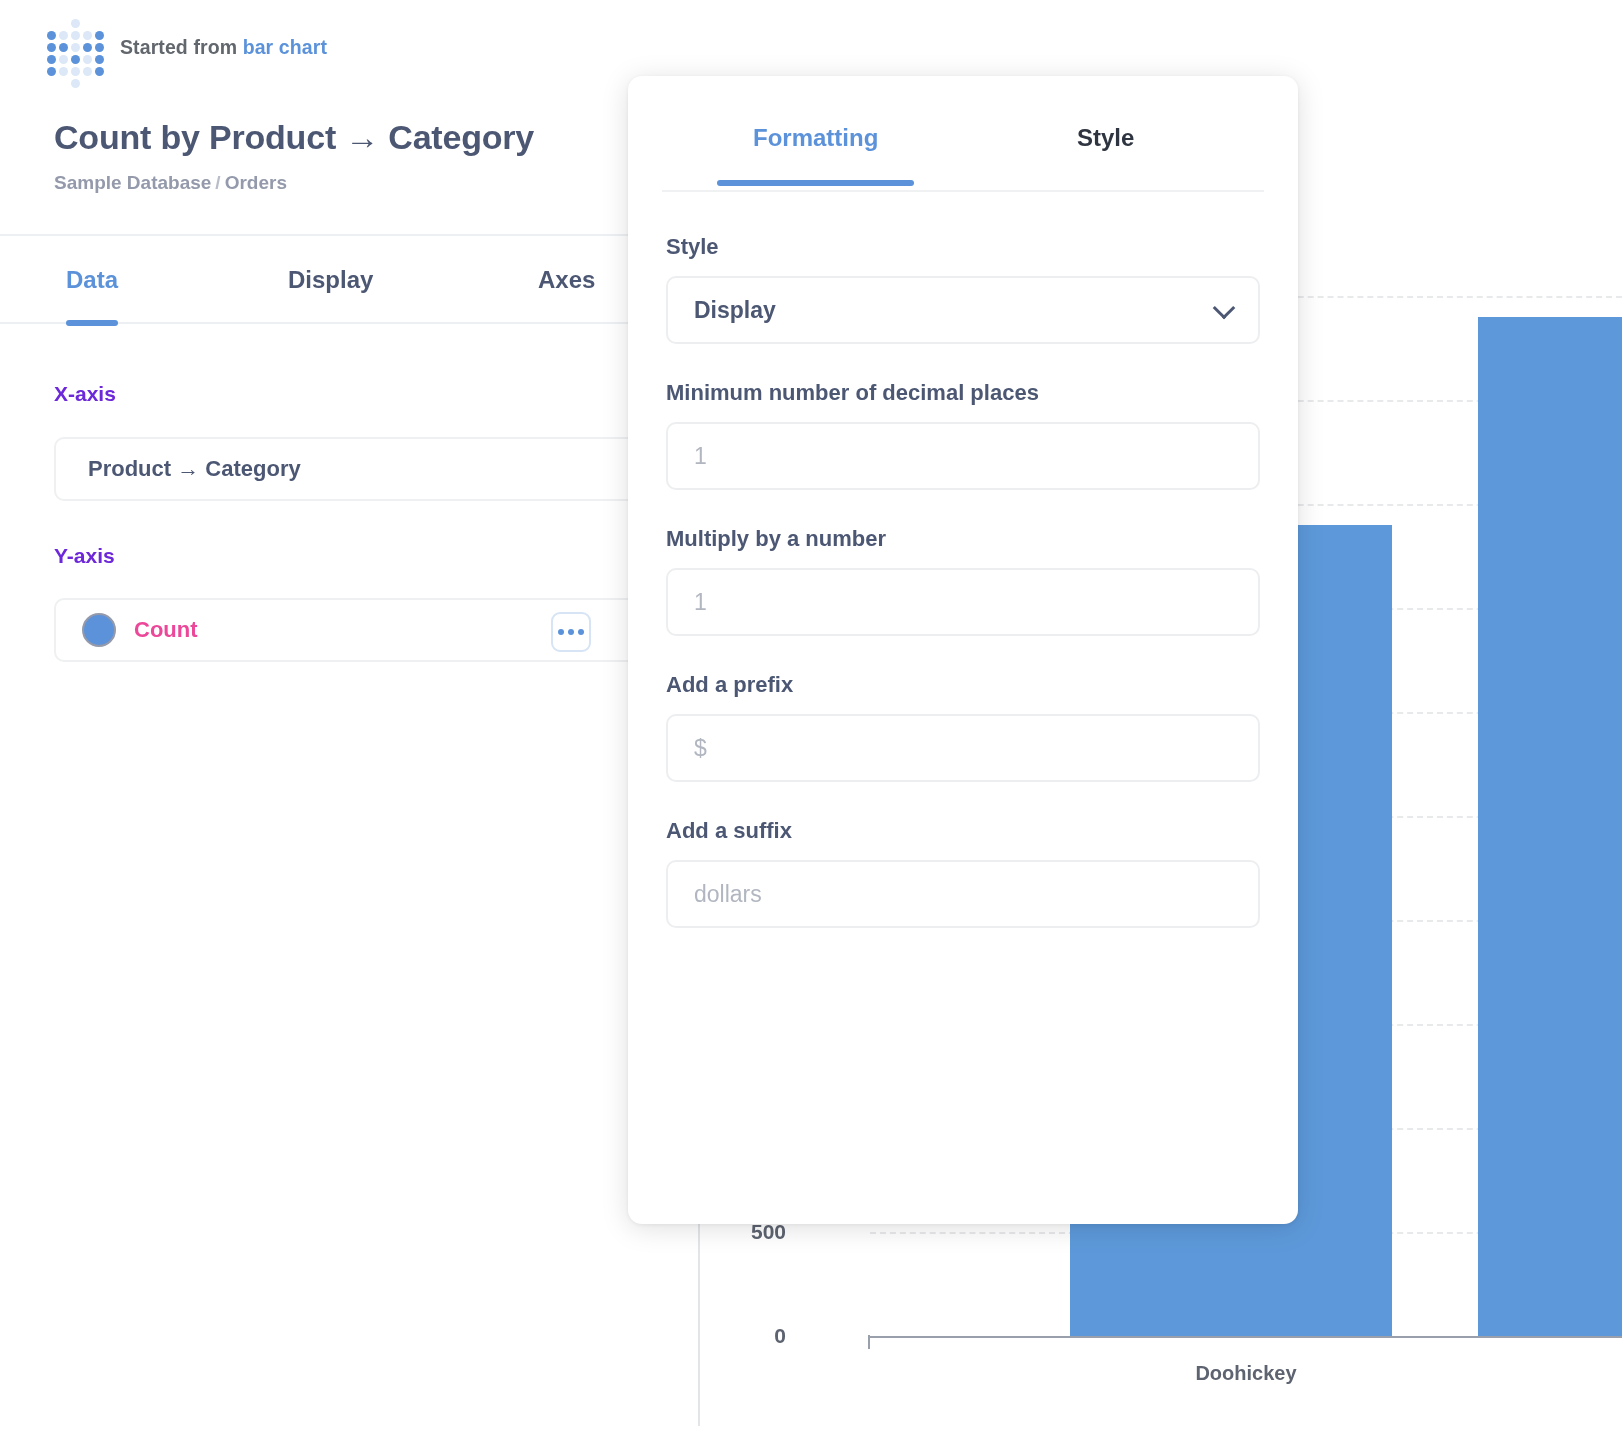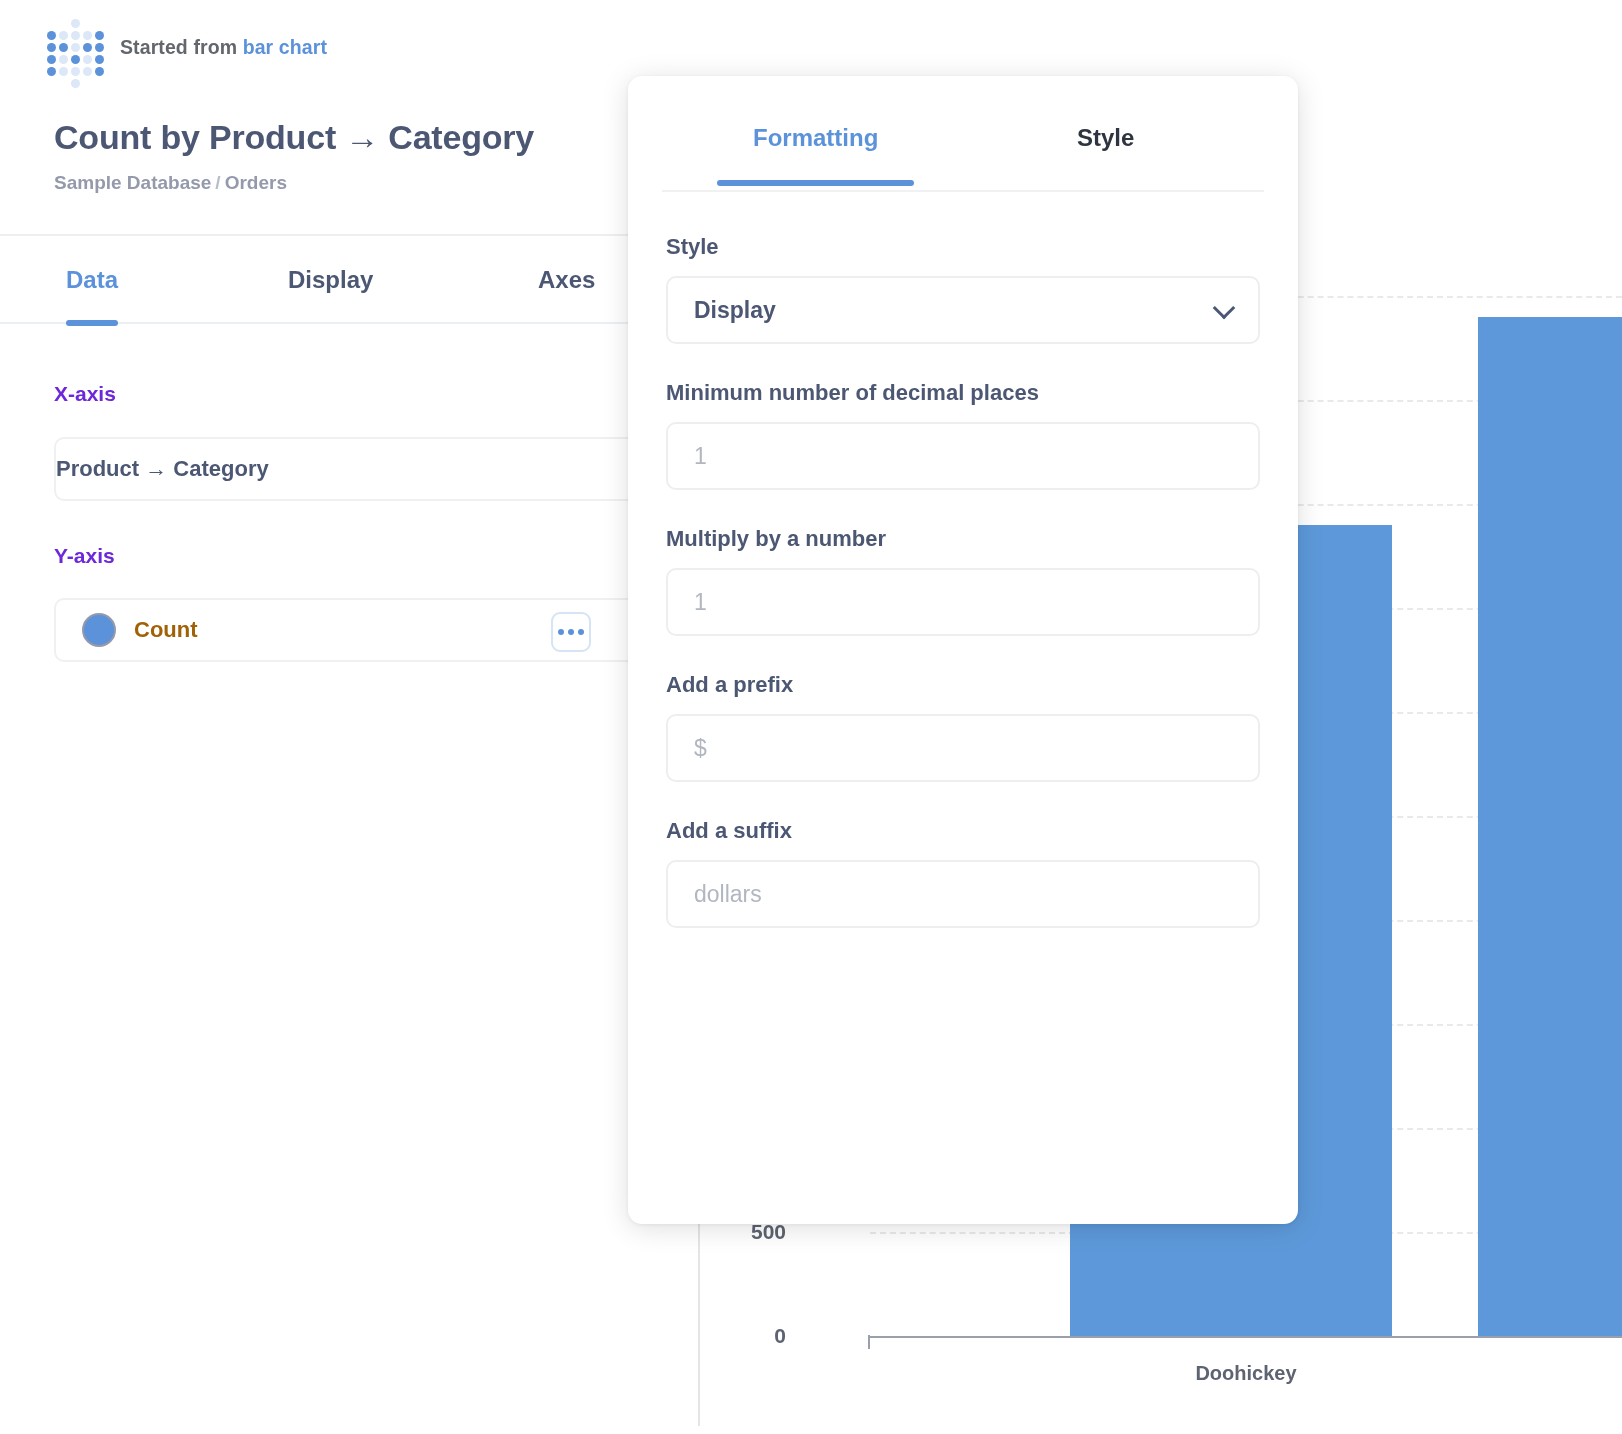--- a/index.html
+++ b/index.html
@@ -72,35 +72,35 @@
     white-space: nowrap;
   }
   .pill {
     position: absolute;
     border: 2px solid #eef0f2; border-radius: 10px;
     background: #fff; height: 64px;
     display: flex; align-items: center;
   }
   .pill .pill-text {
     font-size: 22px; font-weight: 700; color: #4c5773;
-    white-space: nowrap;
+    padding-left: 32px; white-space: nowrap;
   }
 
   #lbl-xaxis { left: 54px; top: 382px; }
   #pill-xaxis { left: 54px; top: 437px; width: 590px; }
   #lbl-yaxis { left: 54px; top: 544px; }
   #pill-yaxis { left: 54px; top: 598px; width: 590px; justify-content: flex-start; }
 
   .yaxis-dot {
     width: 34px; height: 34px; border-radius: 50%;
     background: #5b92da; border: 2px solid #949aab;
     margin-left: 26px; flex: 0 0 auto;
   }
   .yaxis-name {
-    font-size: 22px; font-weight: 700; color: #a16207;
+    font-size: 22px; font-weight: 700; color: #ec4899;
     margin-left: 18px; white-space: nowrap;
   }
   .ellipsis-btn {
     position: absolute; left: 495px; top: 12px;
     width: 40px; height: 40px; border-radius: 9px;
     border: 2px solid #d6e4f5; background: #fff;
     display: flex; align-items: center; justify-content: center; gap: 4px;
     cursor: pointer;
   }
   .ellipsis-btn span {

